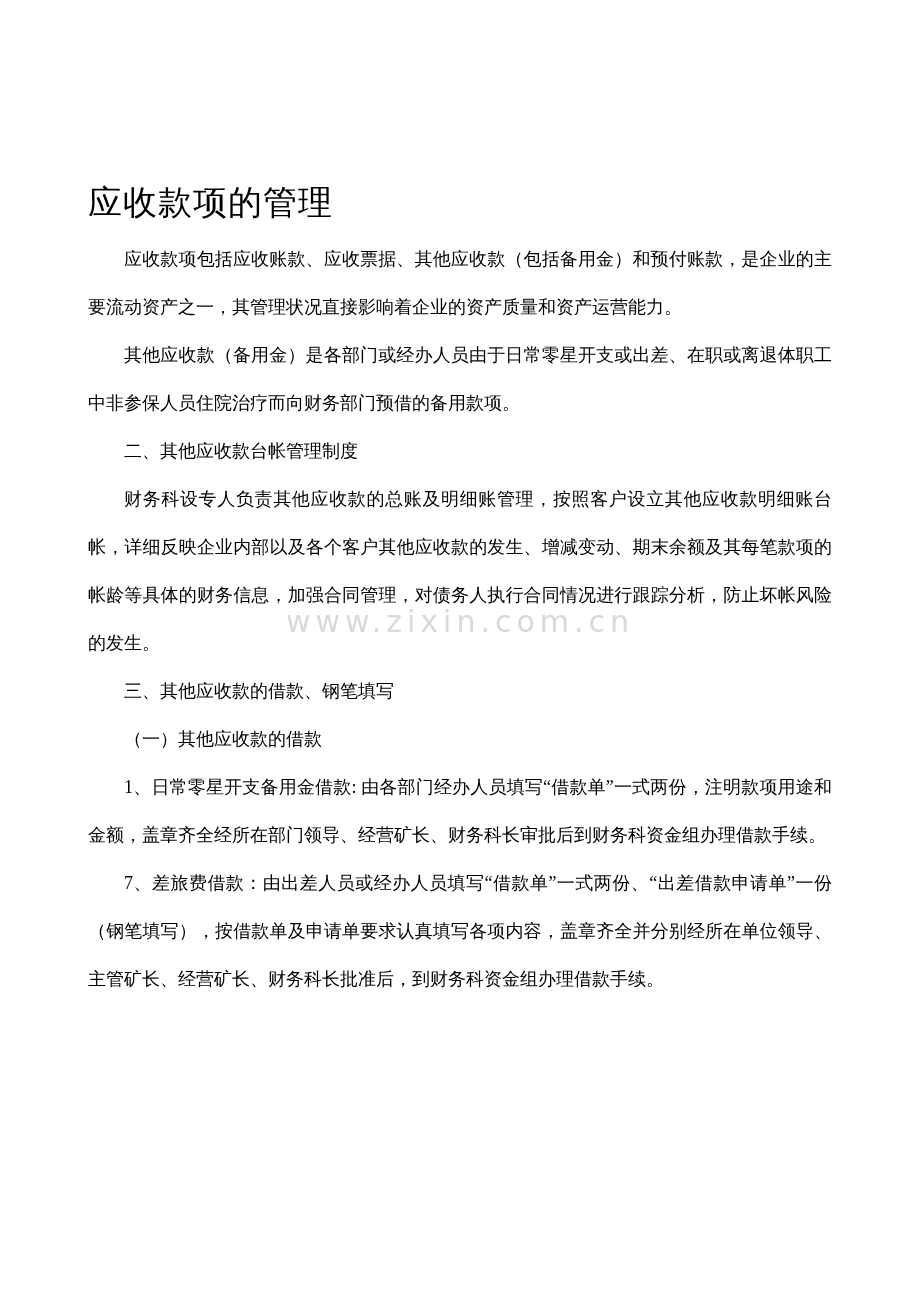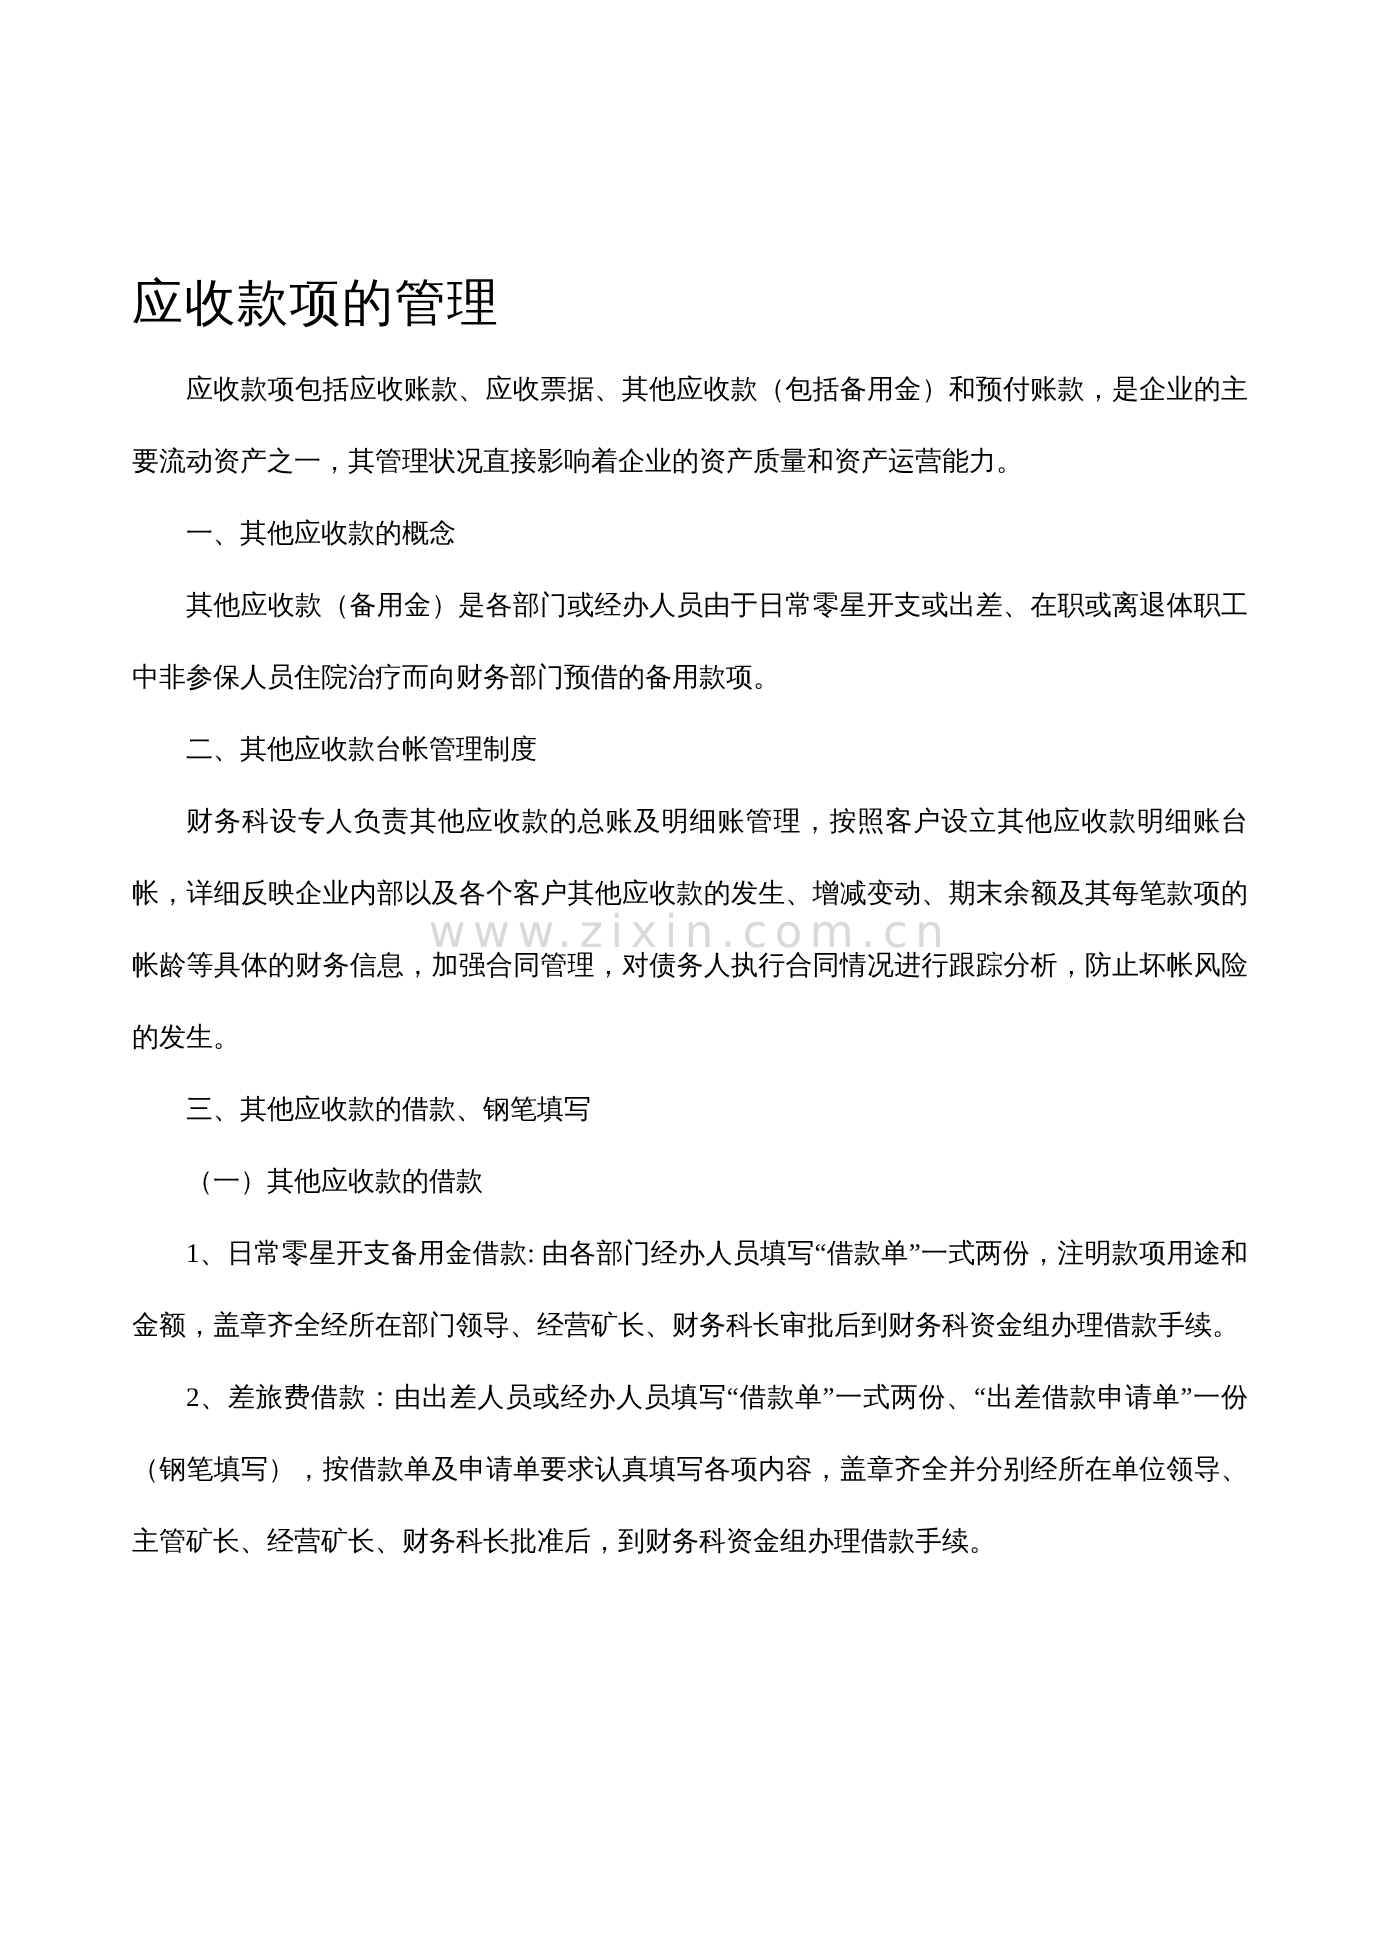--- a/index.html
+++ b/index.html
@@ -63,30 +63,29 @@
 <div class="page">
 
   <div class="watermark">www.zixin.com.cn</div>
 
   <div class="content">
 
     <h1 class="doc-title">应收款项的管理</h1>
 
     <p class="doc-par">应收款项包括应收账款、应收票据、其他应收款（包括备用金）和预付账款，是企业的主要流动资产之一，其管理状况直接影响着企业的资产质量和资产运营能力。</p>
 
-    <p class="doc-par">一、其他应收款的概念</p>
 
     <p class="doc-par">其他应收款（备用金）是各部门或经办人员由于日常零星开支或出差、在职或离退体职工中非参保人员住院治疗而向财务部门预借的备用款项。</p>
 
     <p class="doc-par">二、其他应收款台帐管理制度</p>
 
     <p class="doc-par">财务科设专人负责其他应收款的总账及明细账管理，按照客户设立其他应收款明细账台帐，详细反映企业内部以及各个客户其他应收款的发生、增减变动、期末余额及其每笔款项的帐龄等具体的财务信息，加强合同管理，对债务人执行合同情况进行跟踪分析，防止坏帐风险的发生。</p>
 
     <p class="doc-par">三、其他应收款的借款、钢笔填写</p>
 
     <p class="doc-par">（一）其他应收款的借款</p>
 
     <p class="doc-par">1、日常零星开支备用金借款: 由各部门经办人员填写“借款单”一式两份，注明款项用途和金额，盖章齐全经所在部门领导、经营矿长、财务科长审批后到财务科资金组办理借款手续。</p>
 
-    <p class="doc-par">2、差旅费借款：由出差人员或经办人员填写“借款单”一式两份、“出差借款申请单”一份（钢笔填写），按借款单及申请单要求认真填写各项内容，盖章齐全并分别经所在单位领导、主管矿长、经营矿长、财务科长批准后，到财务科资金组办理借款手续。</p>
+    <p class="doc-par">7、差旅费借款：由出差人员或经办人员填写“借款单”一式两份、“出差借款申请单”一份（钢笔填写），按借款单及申请单要求认真填写各项内容，盖章齐全并分别经所在单位领导、主管矿长、经营矿长、财务科长批准后，到财务科资金组办理借款手续。</p>
 
   </div>
 </div>
 
 </body></html>

